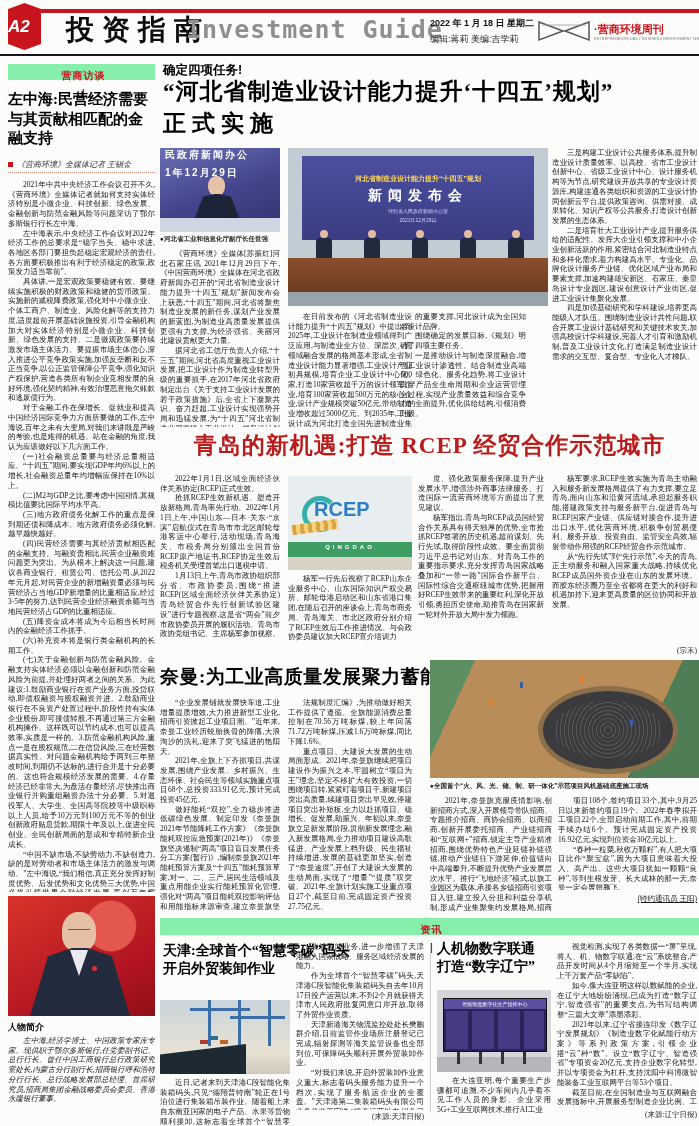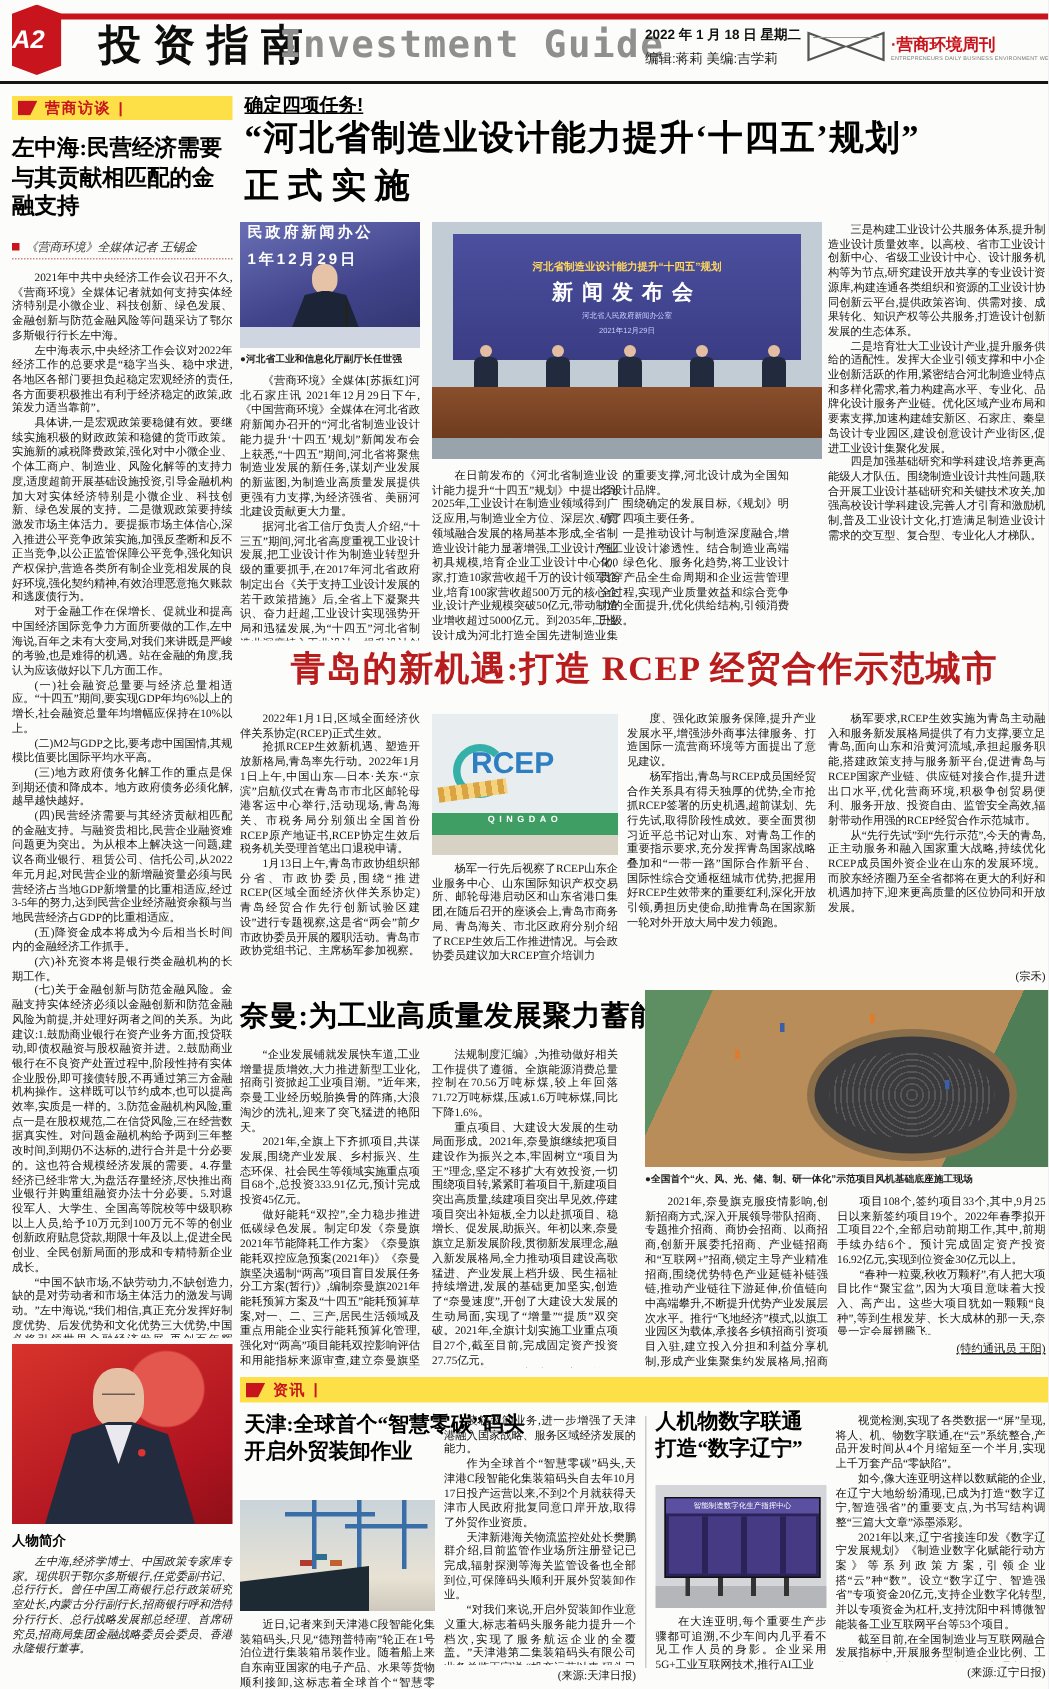--- a/index.html
+++ b/index.html
@@ -17,21 +17,21 @@
   .head-right{left:430px;top:12px;width:265px;height:38px;display:flex;align-items:center;gap:4px;}
   .hr-left{display:flex;flex-direction:column;gap:3px;}
   .date-line{font:700 9px "Liberation Sans",sans-serif;color:#111;white-space:nowrap;}
   .editors-line{font:9px "Liberation Sans",sans-serif;color:#222;white-space:nowrap;}
   .logo-svg{flex:0 0 auto;}
   .hr-right{display:flex;flex-direction:column;}
   .weekly-cn{font:700 11px "Liberation Sans",sans-serif;color:#c8151d;white-space:nowrap;}
   .weekly-en{font:3.6px "Liberation Sans",sans-serif;color:#777;letter-spacing:.2px;white-space:nowrap;}
   .black-rule{left:0;top:54px;width:699px;height:2px;background:#151515;}
   
-  .label-bar{background:#fde047;display:flex;align-items:center;gap:5px;padding-left:4px;box-sizing:border-box;}
+  .label-bar{background:#86efac;display:flex;align-items:center;gap:5px;padding-left:4px;box-sizing:border-box;flex-direction:column;}
   .flag{width:13px;height:10px;background:#c8151d;clip-path:polygon(0 0,100% 0,62% 100%,0 100%);}
   .label-txt{font:700 10px "Liberation Sans",sans-serif;color:#c8151d;letter-spacing:1px;}
   .label-pipe{font:700 10px "Liberation Sans",sans-serif;color:#c8151d;}
   
   .lc-label{left:8px;top:64px;width:147px;height:16px;}
   .lc-title{left:8px;top:90px;width:147px;font:700 15px/19.5px "Liberation Serif",serif;color:#000;}
   .lc-byline{left:8px;top:157px;width:147px;height:15px;border-bottom:1px dotted #c98a7a;
              font:italic 8px "Liberation Serif",serif;color:#333;display:flex;align-items:center;gap:4px;}
   .sq{width:5px;height:5px;background:#c8151d;flex:0 0 auto;}
   .body-txt{font-size:7.5px;line-height:9.7px;text-align:justify;color:#151515;overflow:hidden;}
@@ -44,21 +44,21 @@
           border-radius:46% 46% 42% 42%;}
   .p-glasses{position:absolute;left:60px;top:33px;width:22px;height:5px;border-top:1.5px solid #6b5a4e;}
   .p-body{position:absolute;left:22px;top:52px;width:100px;height:68px;background:#232c3e;
           clip-path:polygon(18% 12%,42% 0,58% 0,82% 12%,100% 100%,0 100%);}
   .p-shirt{position:absolute;left:62px;top:54px;width:18px;height:26px;background:#e9e9ef;
            clip-path:polygon(0 0,100% 0,50% 100%);}
   .p-pin{position:absolute;left:84px;top:70px;width:5px;height:5px;background:#d33;border-radius:50%;}
   .lc-cap{left:8px;top:1021px;font:700 9px "Liberation Sans",sans-serif;color:#000;}
   .lc-bio{left:8px;top:1036px;width:147px;height:88px;font-style:italic;}
   
-  .kicker{left:163px;top:62px;font:700 12.5px "Liberation Sans",sans-serif;color:#000;text-decoration:underline;}
+  .kicker{left:163px;top:62px;font:700 12.5px "Liberation Sans",sans-serif;color:#000;}
   .hb-h1{left:163px;top:78px;width:536px;font:700 23px/28px "Liberation Serif",serif;
          letter-spacing:1px;color:#000;white-space:nowrap;}
   .hb-h2{left:163px;top:108px;font:700 23px "Liberation Serif",serif;letter-spacing:6px;color:#000;}
   .q-head{left:160px;top:430px;width:539px;text-align:center;font:700 23px "Liberation Serif",serif;
           letter-spacing:1px;color:#b91c1c;white-space:nowrap;}
   .n-head{left:160px;top:664px;width:270px;font:700 19px "Liberation Serif",serif;
           letter-spacing:0.5px;color:#000;white-space:nowrap;}
   
   .photo{overflow:hidden;}
   .press-left{left:160px;top:148px;width:120px;height:84px;background:linear-gradient(160deg,#6a6fb5,#41448a 55%,#30336c);}

